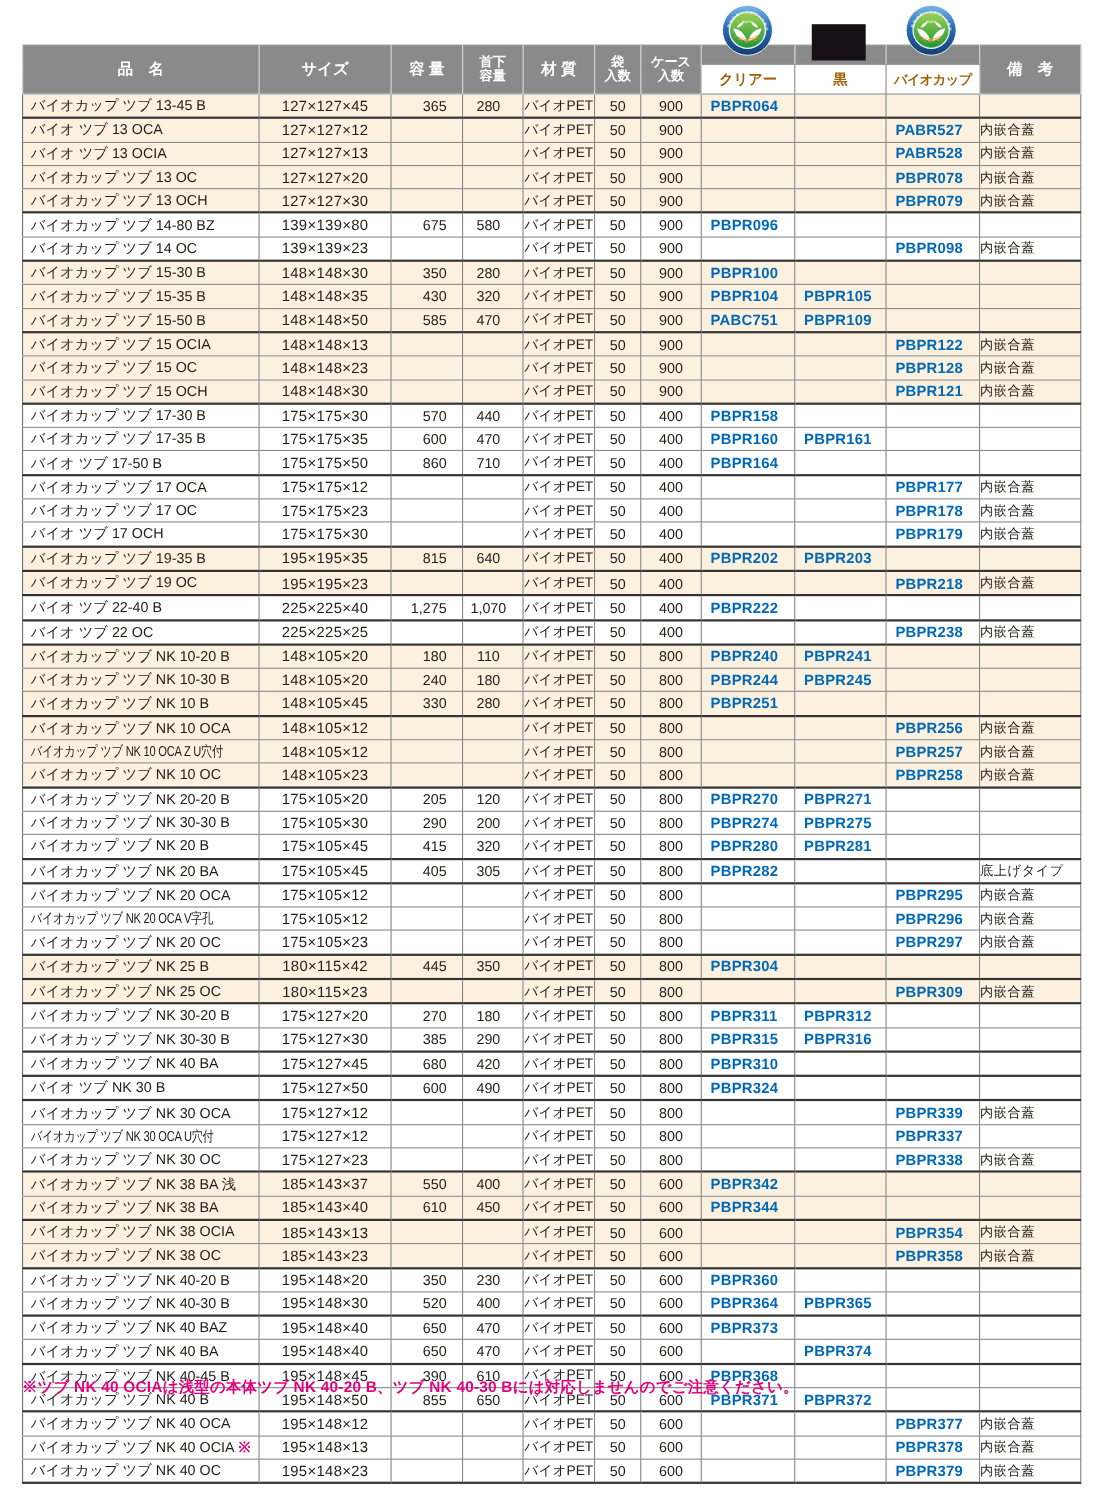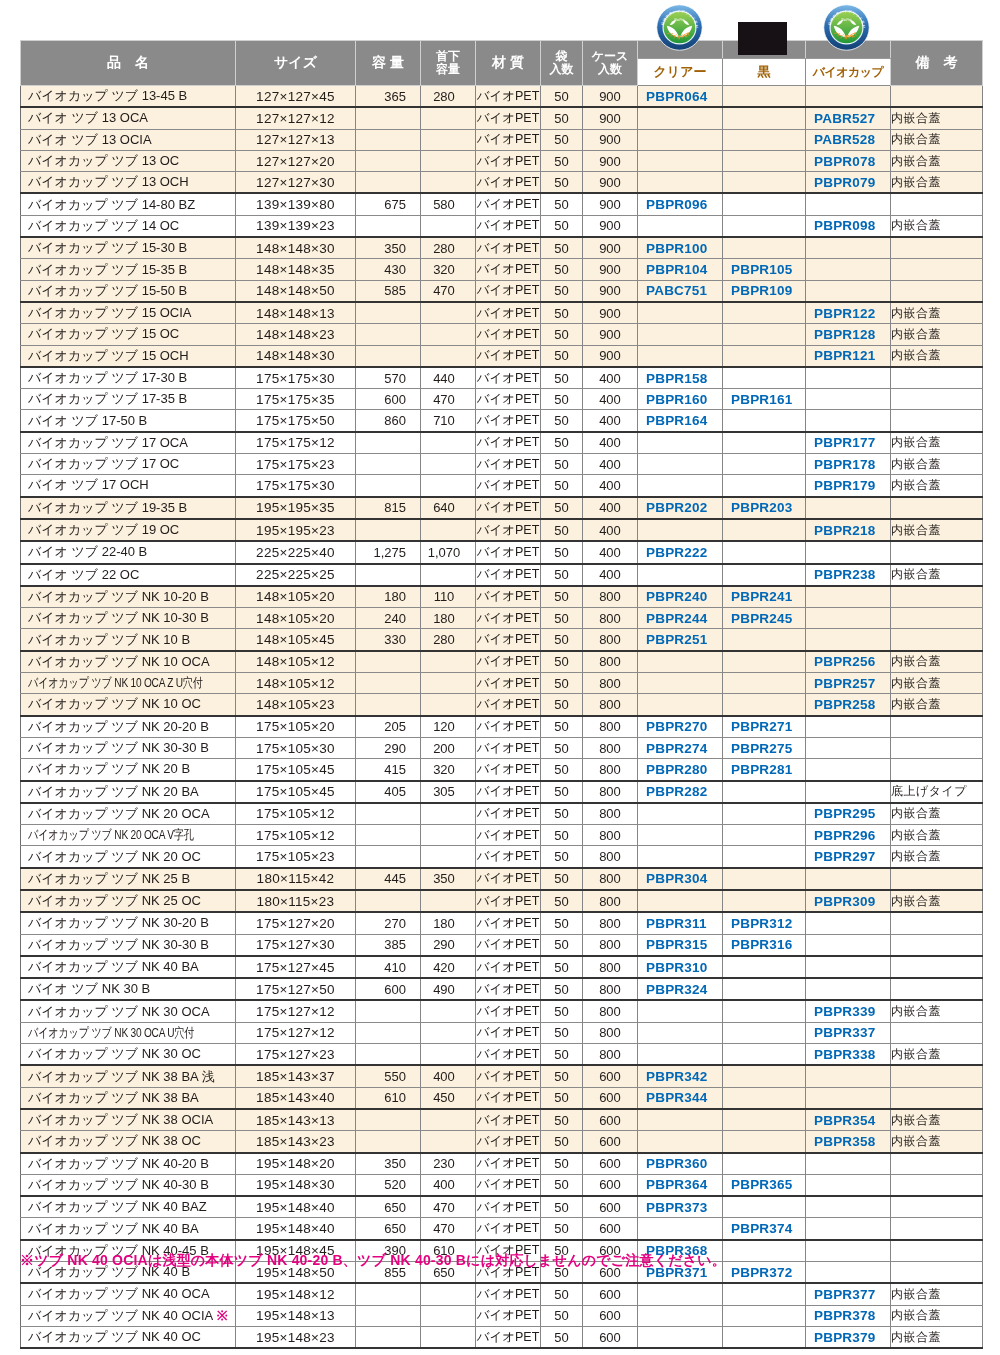--- a/index.html
+++ b/index.html
@@ -662,21 +662,21 @@
     <td class="c-bag">50</td>
     <td class="c-case">800</td>
     <td class="c-code">PBPR315</td>
     <td class="c-code">PBPR316</td>
     <td class="c-code"></td>
     <td class="c-rem"></td>
   </tr>
         <tr class="white thick">
     <td class="c-name"><span class="nm">バイオカップ ツブ NK 40 BA</span><span class="mark"></span></td>
     <td class="c-size">175×127×45</td>
-    <td class="c-cap">410</td>
+    <td class="c-cap">680</td>
     <td class="c-neck">420</td>
     <td class="c-mat">バイオPET</td>
     <td class="c-bag">50</td>
     <td class="c-case">800</td>
     <td class="c-code">PBPR310</td>
     <td class="c-code"></td>
     <td class="c-code"></td>
     <td class="c-rem"></td>
   </tr>
         <tr class="white thick">

